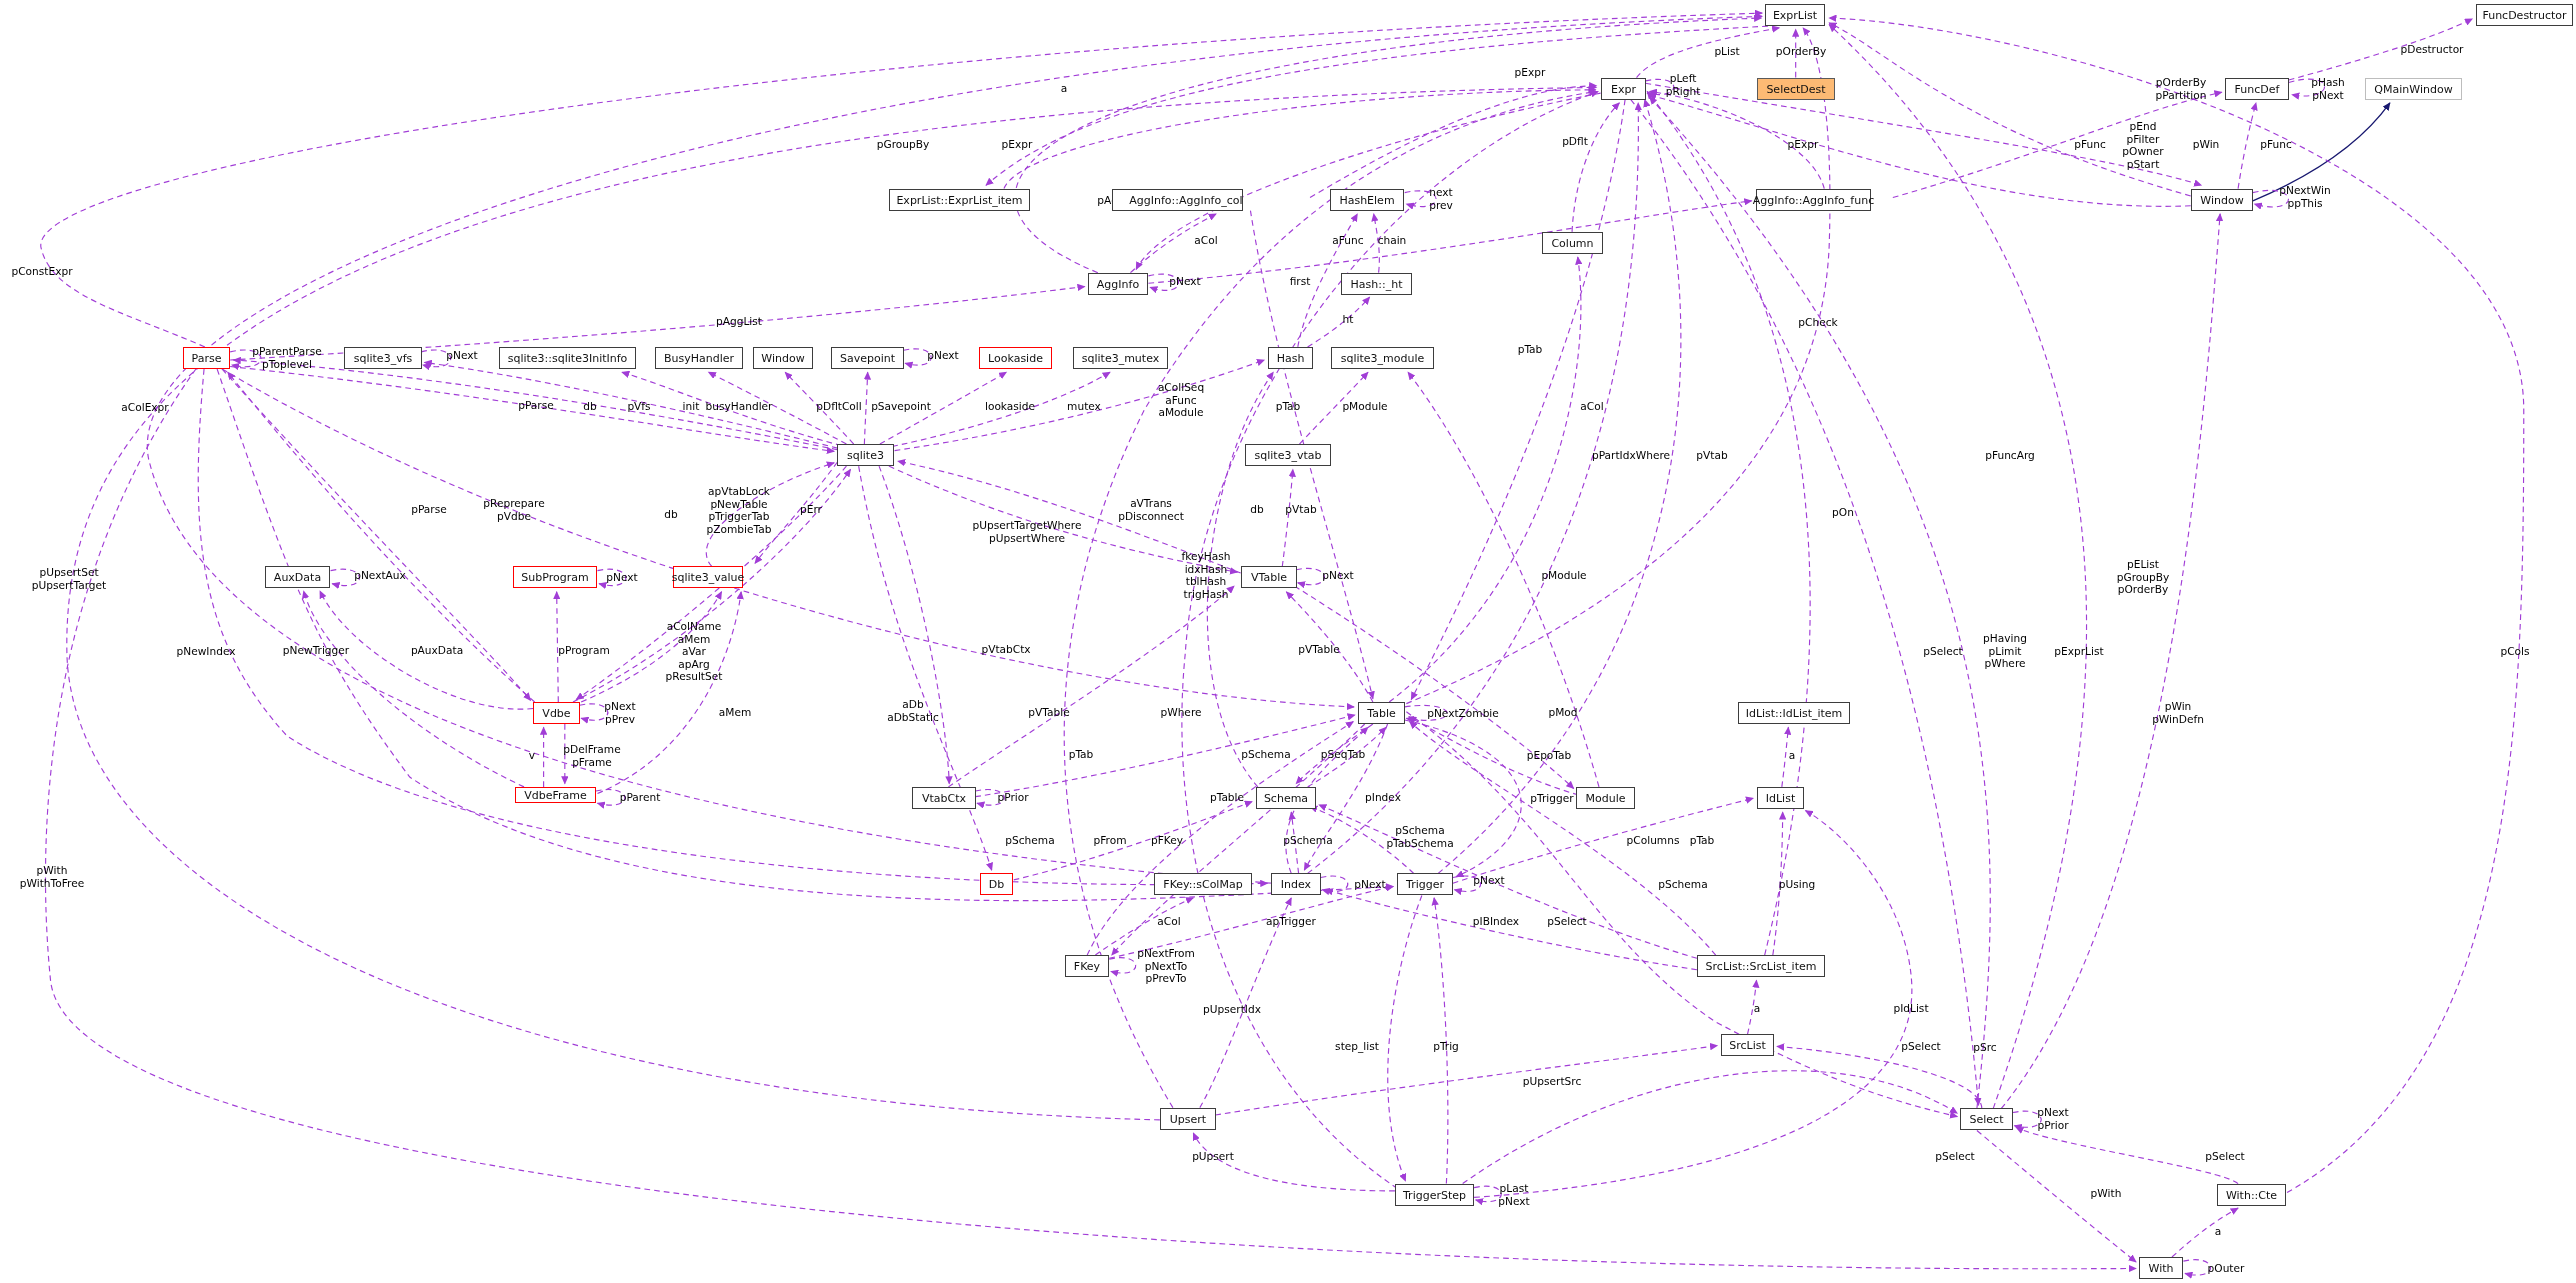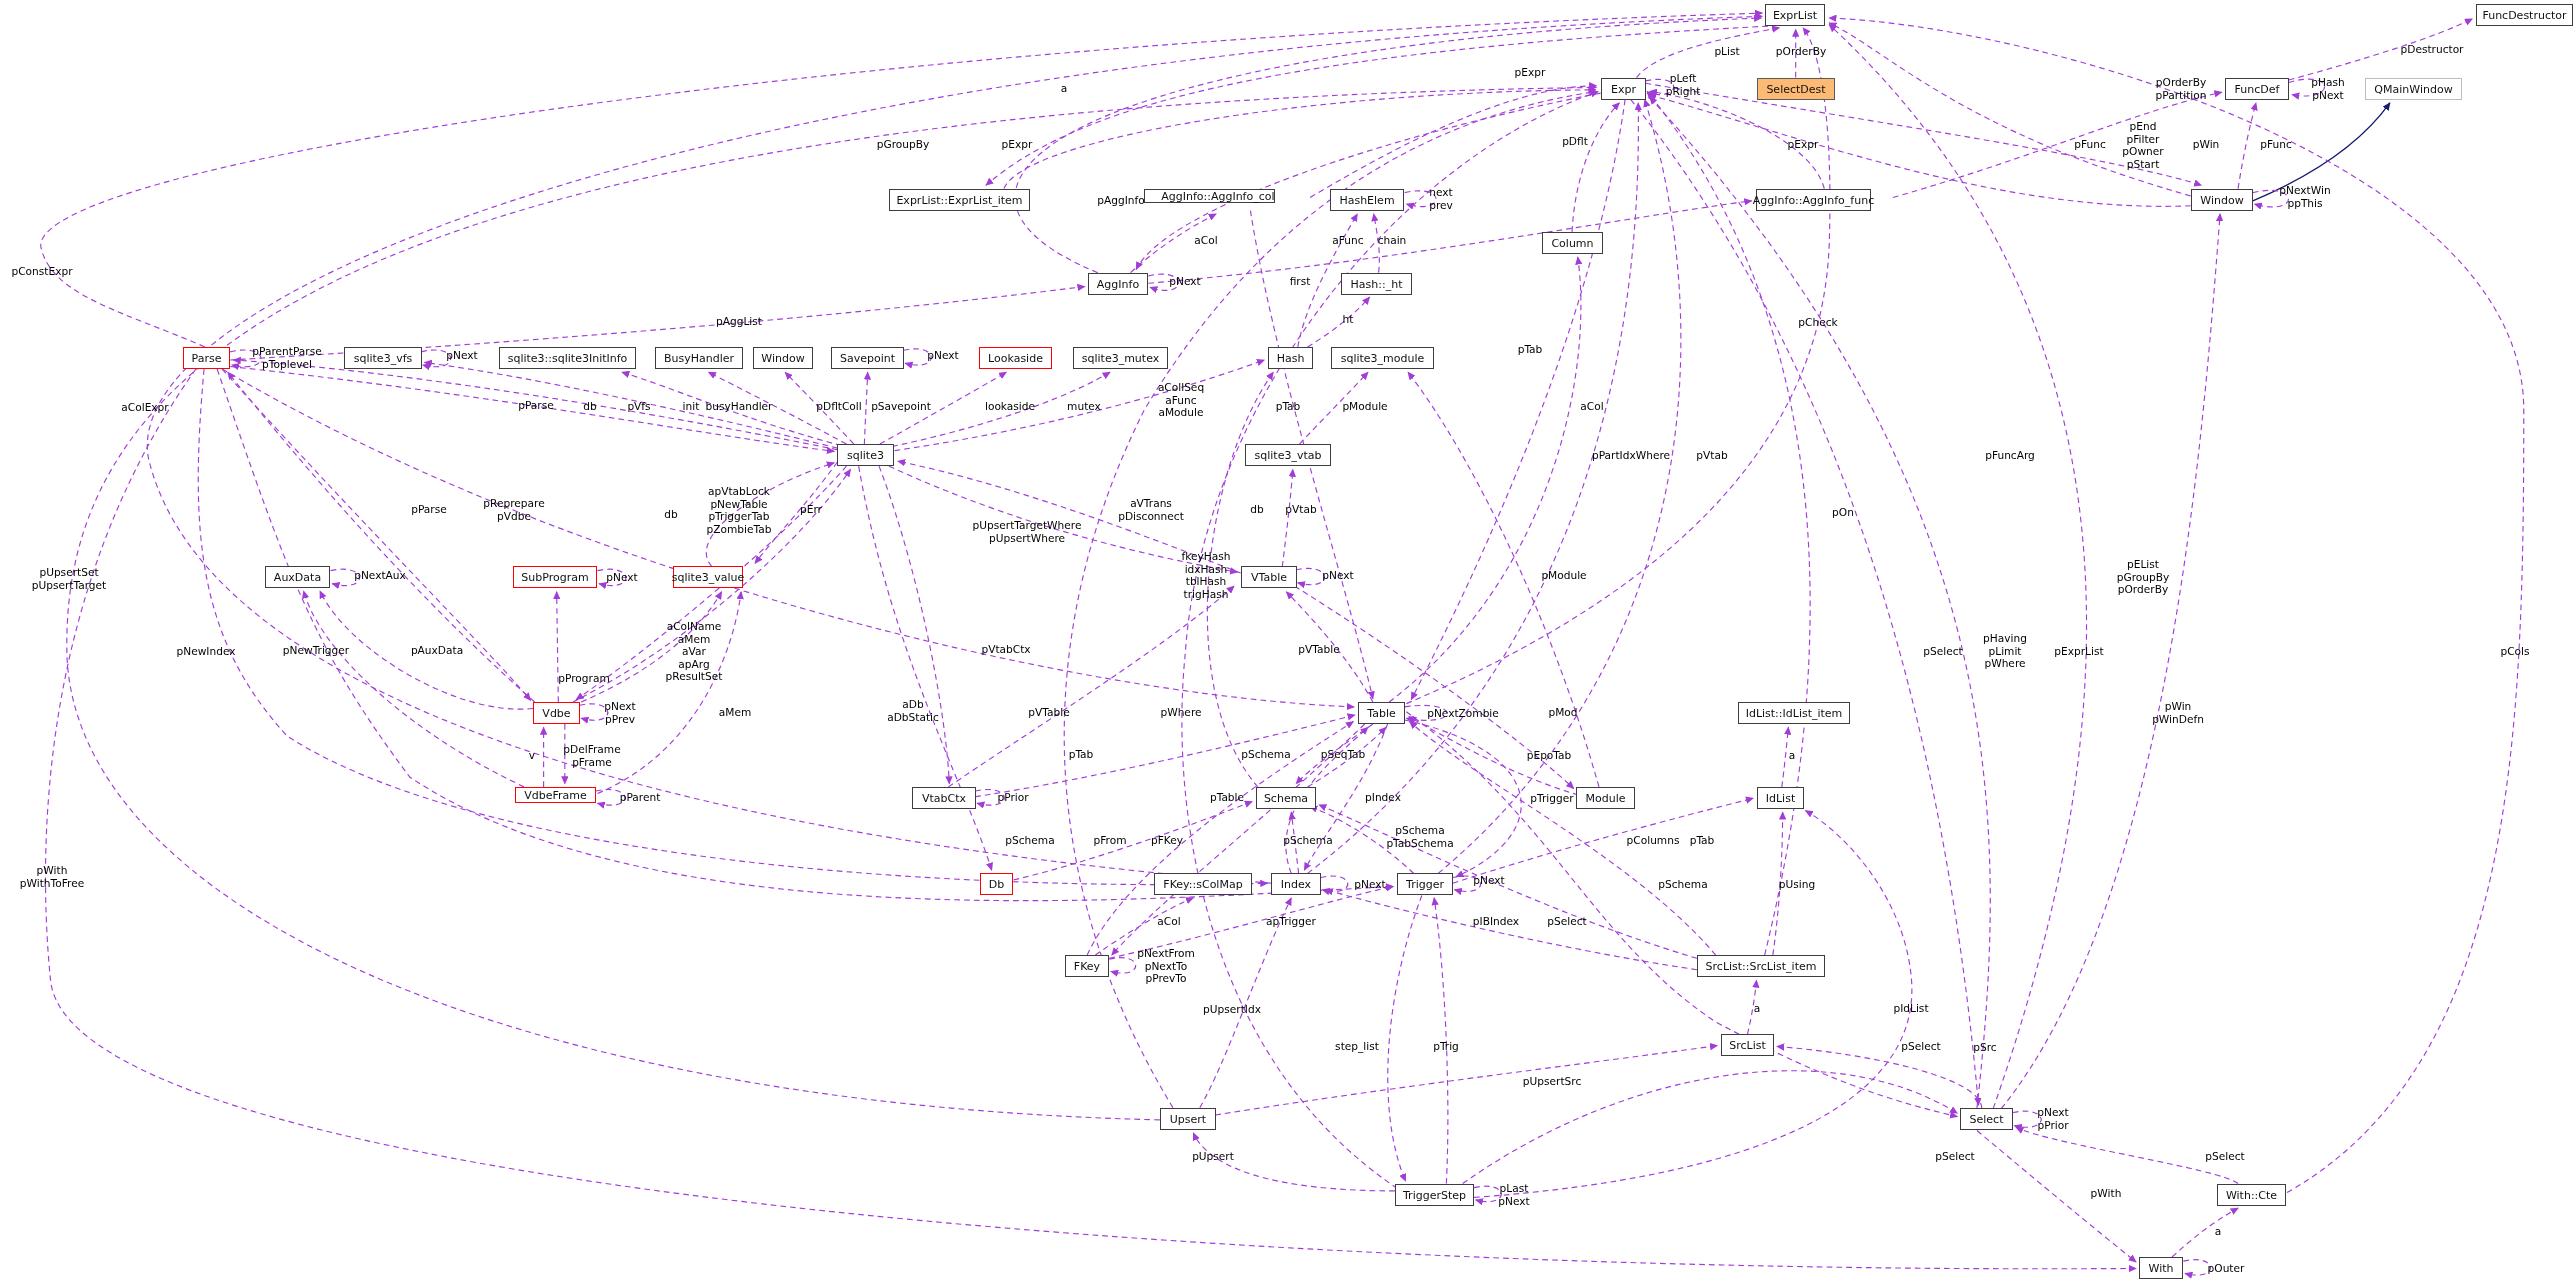--- a/index.html
+++ b/index.html
@@ -165,21 +165,21 @@
       <path d="M1721,866 C1790,856 1790,892 1723,880" fill="none" stroke="#a13dd6" stroke-width="1.4" stroke-dasharray="7,5" marker-end="url(#arrow)"></path>
     </svg>
 <div class="node normal" style="left: 1765px; top: 4.1px; width: 60px; height: 22px;">ExprList</div>
     <div class="node normal" style="left: 2476px; top: 4.1px; width: 97px; height: 22px;">FuncDestructor</div>
     <div class="node normal" style="left: 1601px; top: 78px; width: 45px; height: 22px;">Expr</div>
     <div class="node current" style="left: 1757px; top: 78px; width: 78px; height: 22px;">SelectDest</div>
     <div class="node normal" style="left: 2225px; top: 78px; width: 64px; height: 22px;">FuncDef</div>
     <div class="node light" style="left: 2365px; top: 78px; width: 97px; height: 22px;">QMainWindow</div>
     <div class="node normal" style="left: 2191px; top: 189px; width: 62px; height: 22px;">Window</div>
     <div class="node normal" style="left: 889px; top: 189px; width: 141px; height: 22px;">ExprList::ExprList_item</div>
-    <div class="node normal" style="left: 1144px; top: 189px; width: 131px; height: 14px; padding-left: 20px;">AggInfo::AggInfo_col</div>
+    <div class="node normal" style="left: 1112px; top: 189px; width: 131px; height: 22px; padding-left: 20px;">AggInfo::AggInfo_col</div>
     <div class="node normal" style="left: 1330px; top: 189px; width: 74px; height: 22px;">HashElem</div>
     <div class="node normal" style="left: 1756px; top: 189px; width: 115px; height: 22px;">AggInfo::AggInfo_func</div>
     <div class="node normal" style="left: 1542px; top: 232px; width: 61px; height: 22px;">Column</div>
     <div class="node normal" style="left: 1088px; top: 273px; width: 60px; height: 22px;">AggInfo</div>
     <div class="node normal" style="left: 1341px; top: 273px; width: 71px; height: 22px;">Hash::_ht</div>
     <div class="node red" style="left: 183px; top: 347px; width: 47px; height: 22px;">Parse</div>
     <div class="node normal" style="left: 344px; top: 347px; width: 78px; height: 22px;">sqlite3_vfs</div>
     <div class="node normal" style="left: 499px; top: 347px; width: 137px; height: 22px;">sqlite3::sqlite3InitInfo</div>
     <div class="node normal" style="left: 655px; top: 347px; width: 88px; height: 22px;">BusyHandler</div>
     <div class="node normal" style="left: 753px; top: 347px; width: 60px; height: 22px;">Window</div>
@@ -297,21 +297,21 @@
     <div class="edge-label" style="left: 380px; top: 575px;">pNextAux</div>
     <div class="edge-label" style="left: 622px; top: 577px;">pNext</div>
     <div class="edge-label" style="left: 694px; top: 651px;">aColName
 aMem
 aVar
 apArg
 pResultSet</div>
     <div class="edge-label" style="left: 206px; top: 651px;">pNewIndex</div>
     <div class="edge-label" style="left: 316px; top: 650px;">pNewTrigger</div>
     <div class="edge-label" style="left: 437px; top: 650px;">pAuxData</div>
-    <div class="edge-label" style="left: 584px; top: 678px;">pProgram</div>
+    <div class="edge-label" style="left: 584px; top: 650px;">pProgram</div>
     <div class="edge-label" style="left: 1319px; top: 649px;">pVTable</div>
     <div class="edge-label" style="left: 1006px; top: 649px;">pVtabCtx</div>
     <div class="edge-label" style="left: 69px; top: 578px;">pUpsertSet
 pUpsertTarget</div>
     <div class="edge-label" style="left: 1027px; top: 531px;">pUpsertTargetWhere
 pUpsertWhere</div>
     <div class="edge-label" style="left: 913px; top: 710px;">aDb
 aDbStatic</div>
     <div class="edge-label" style="left: 1049px; top: 712px;">pVTable</div>
     <div class="edge-label" style="left: 1181px; top: 712px;">pWhere</div>

